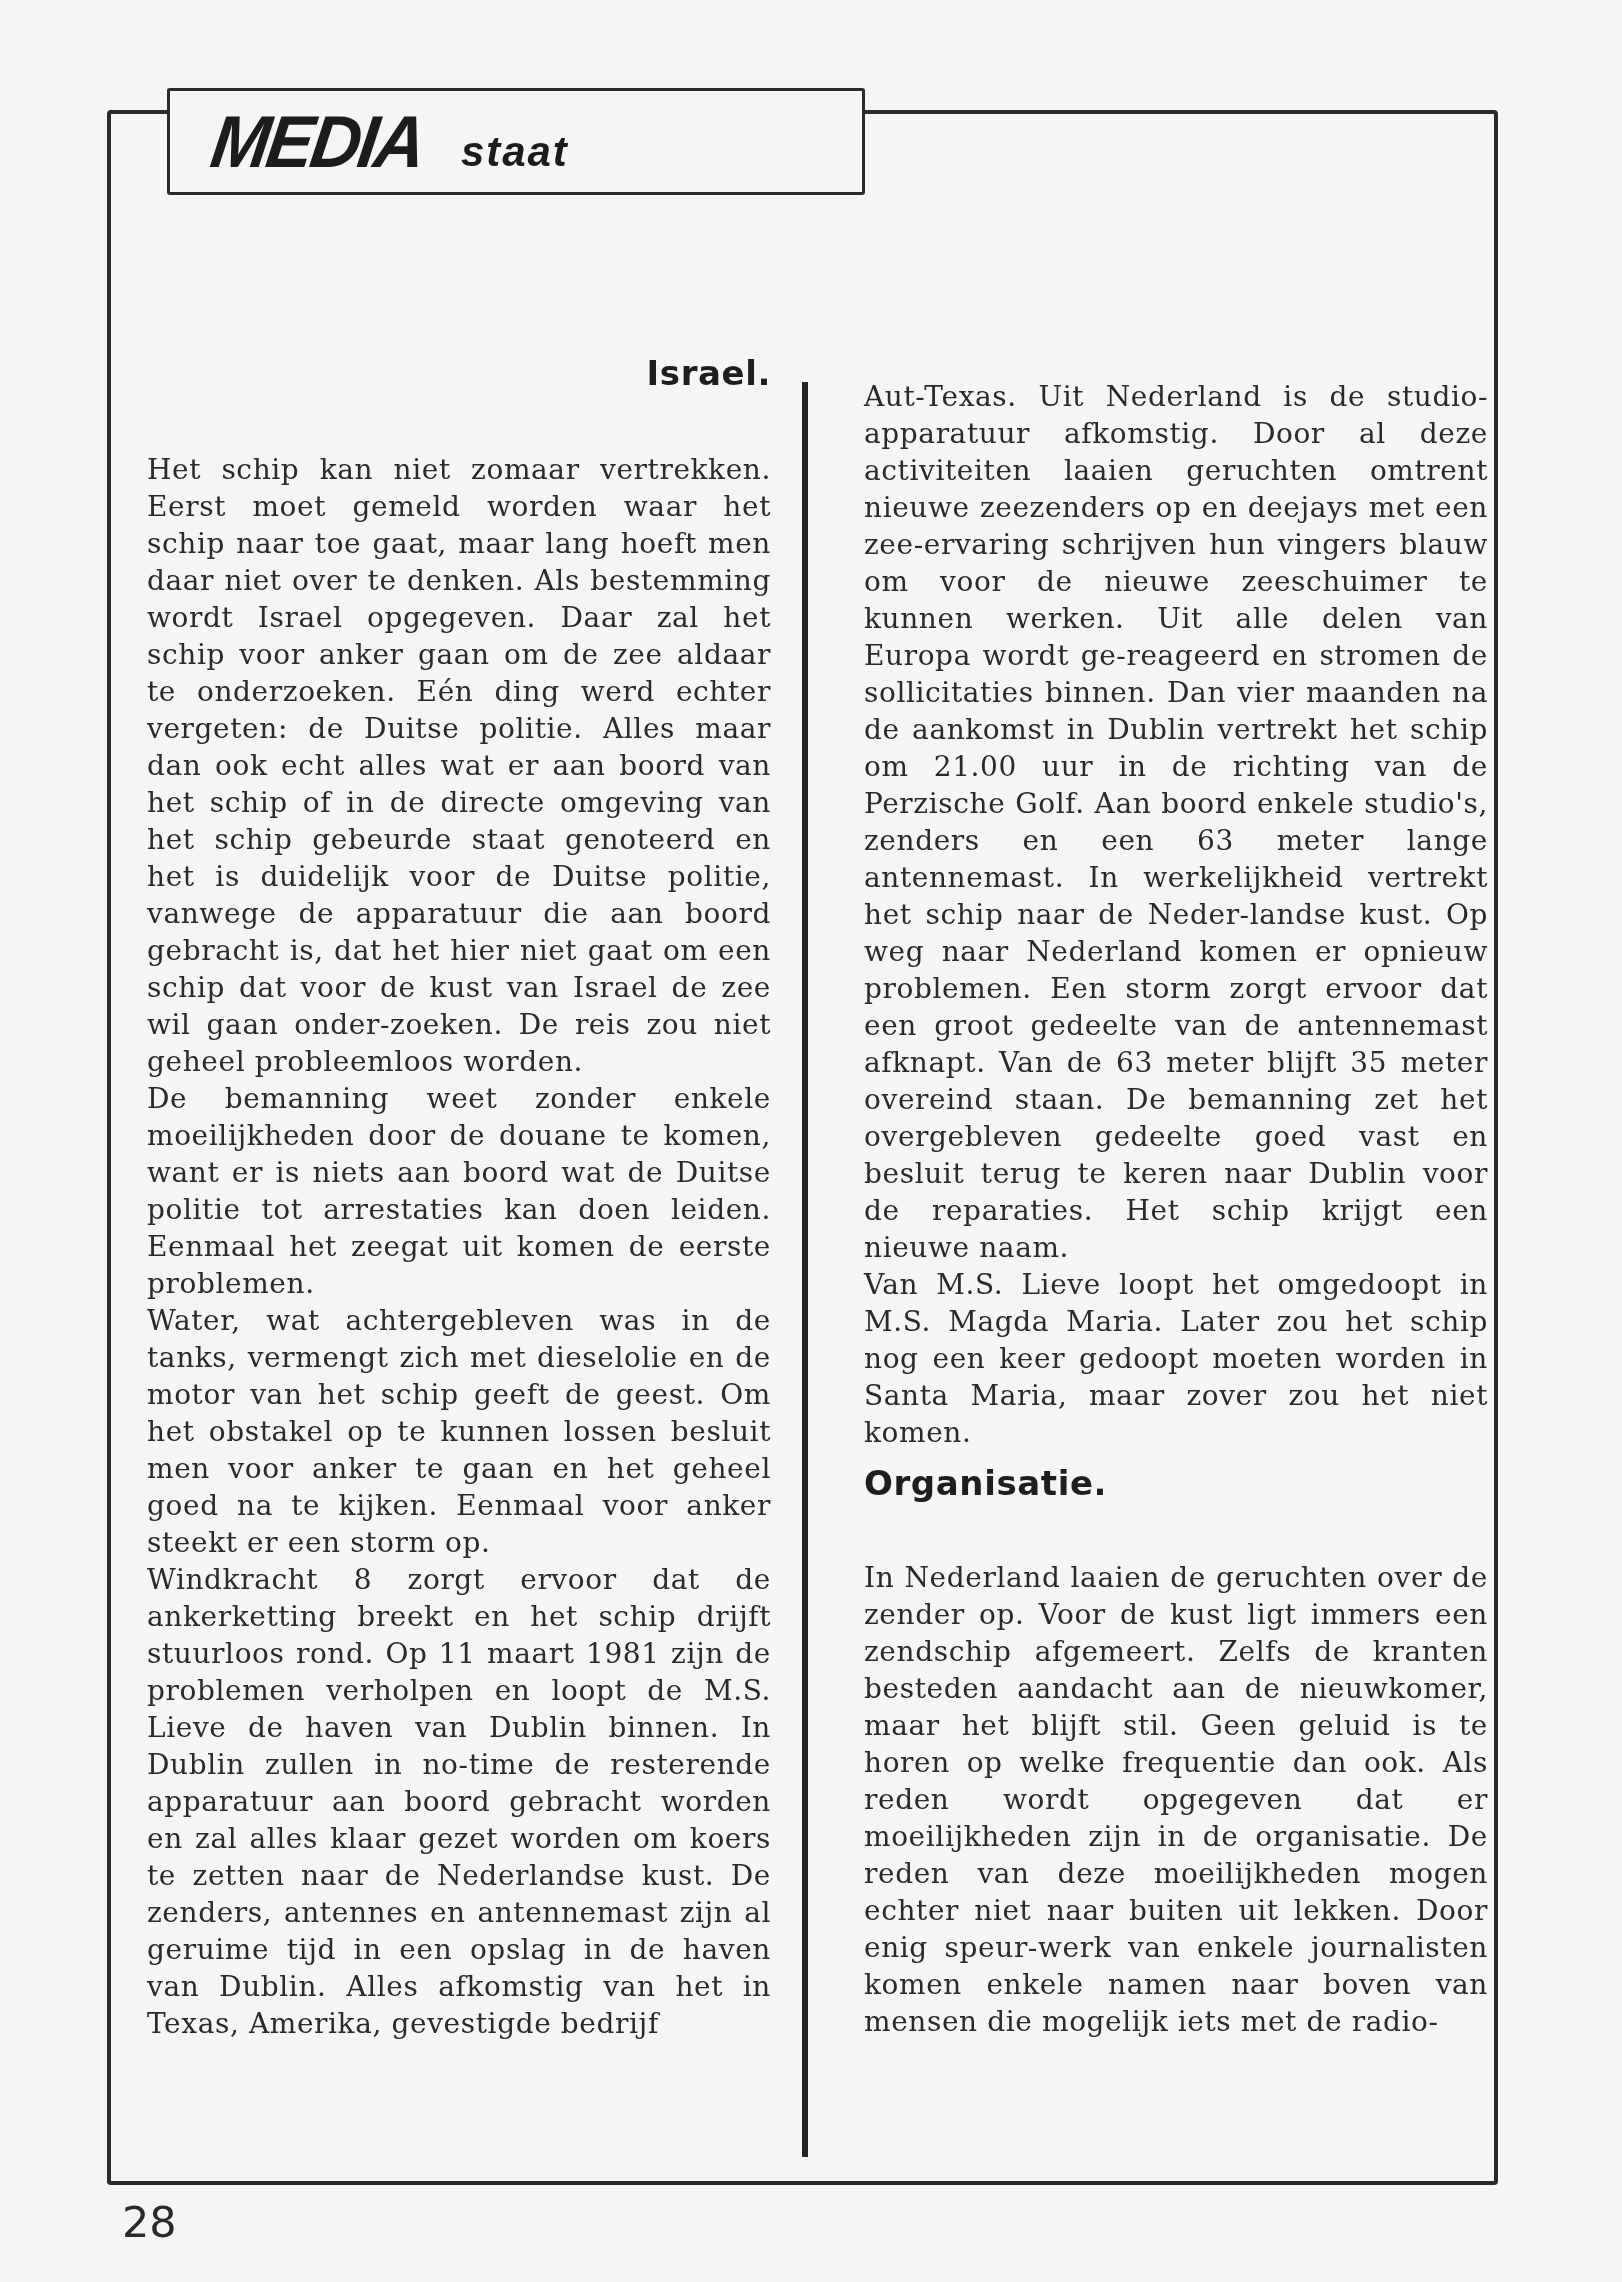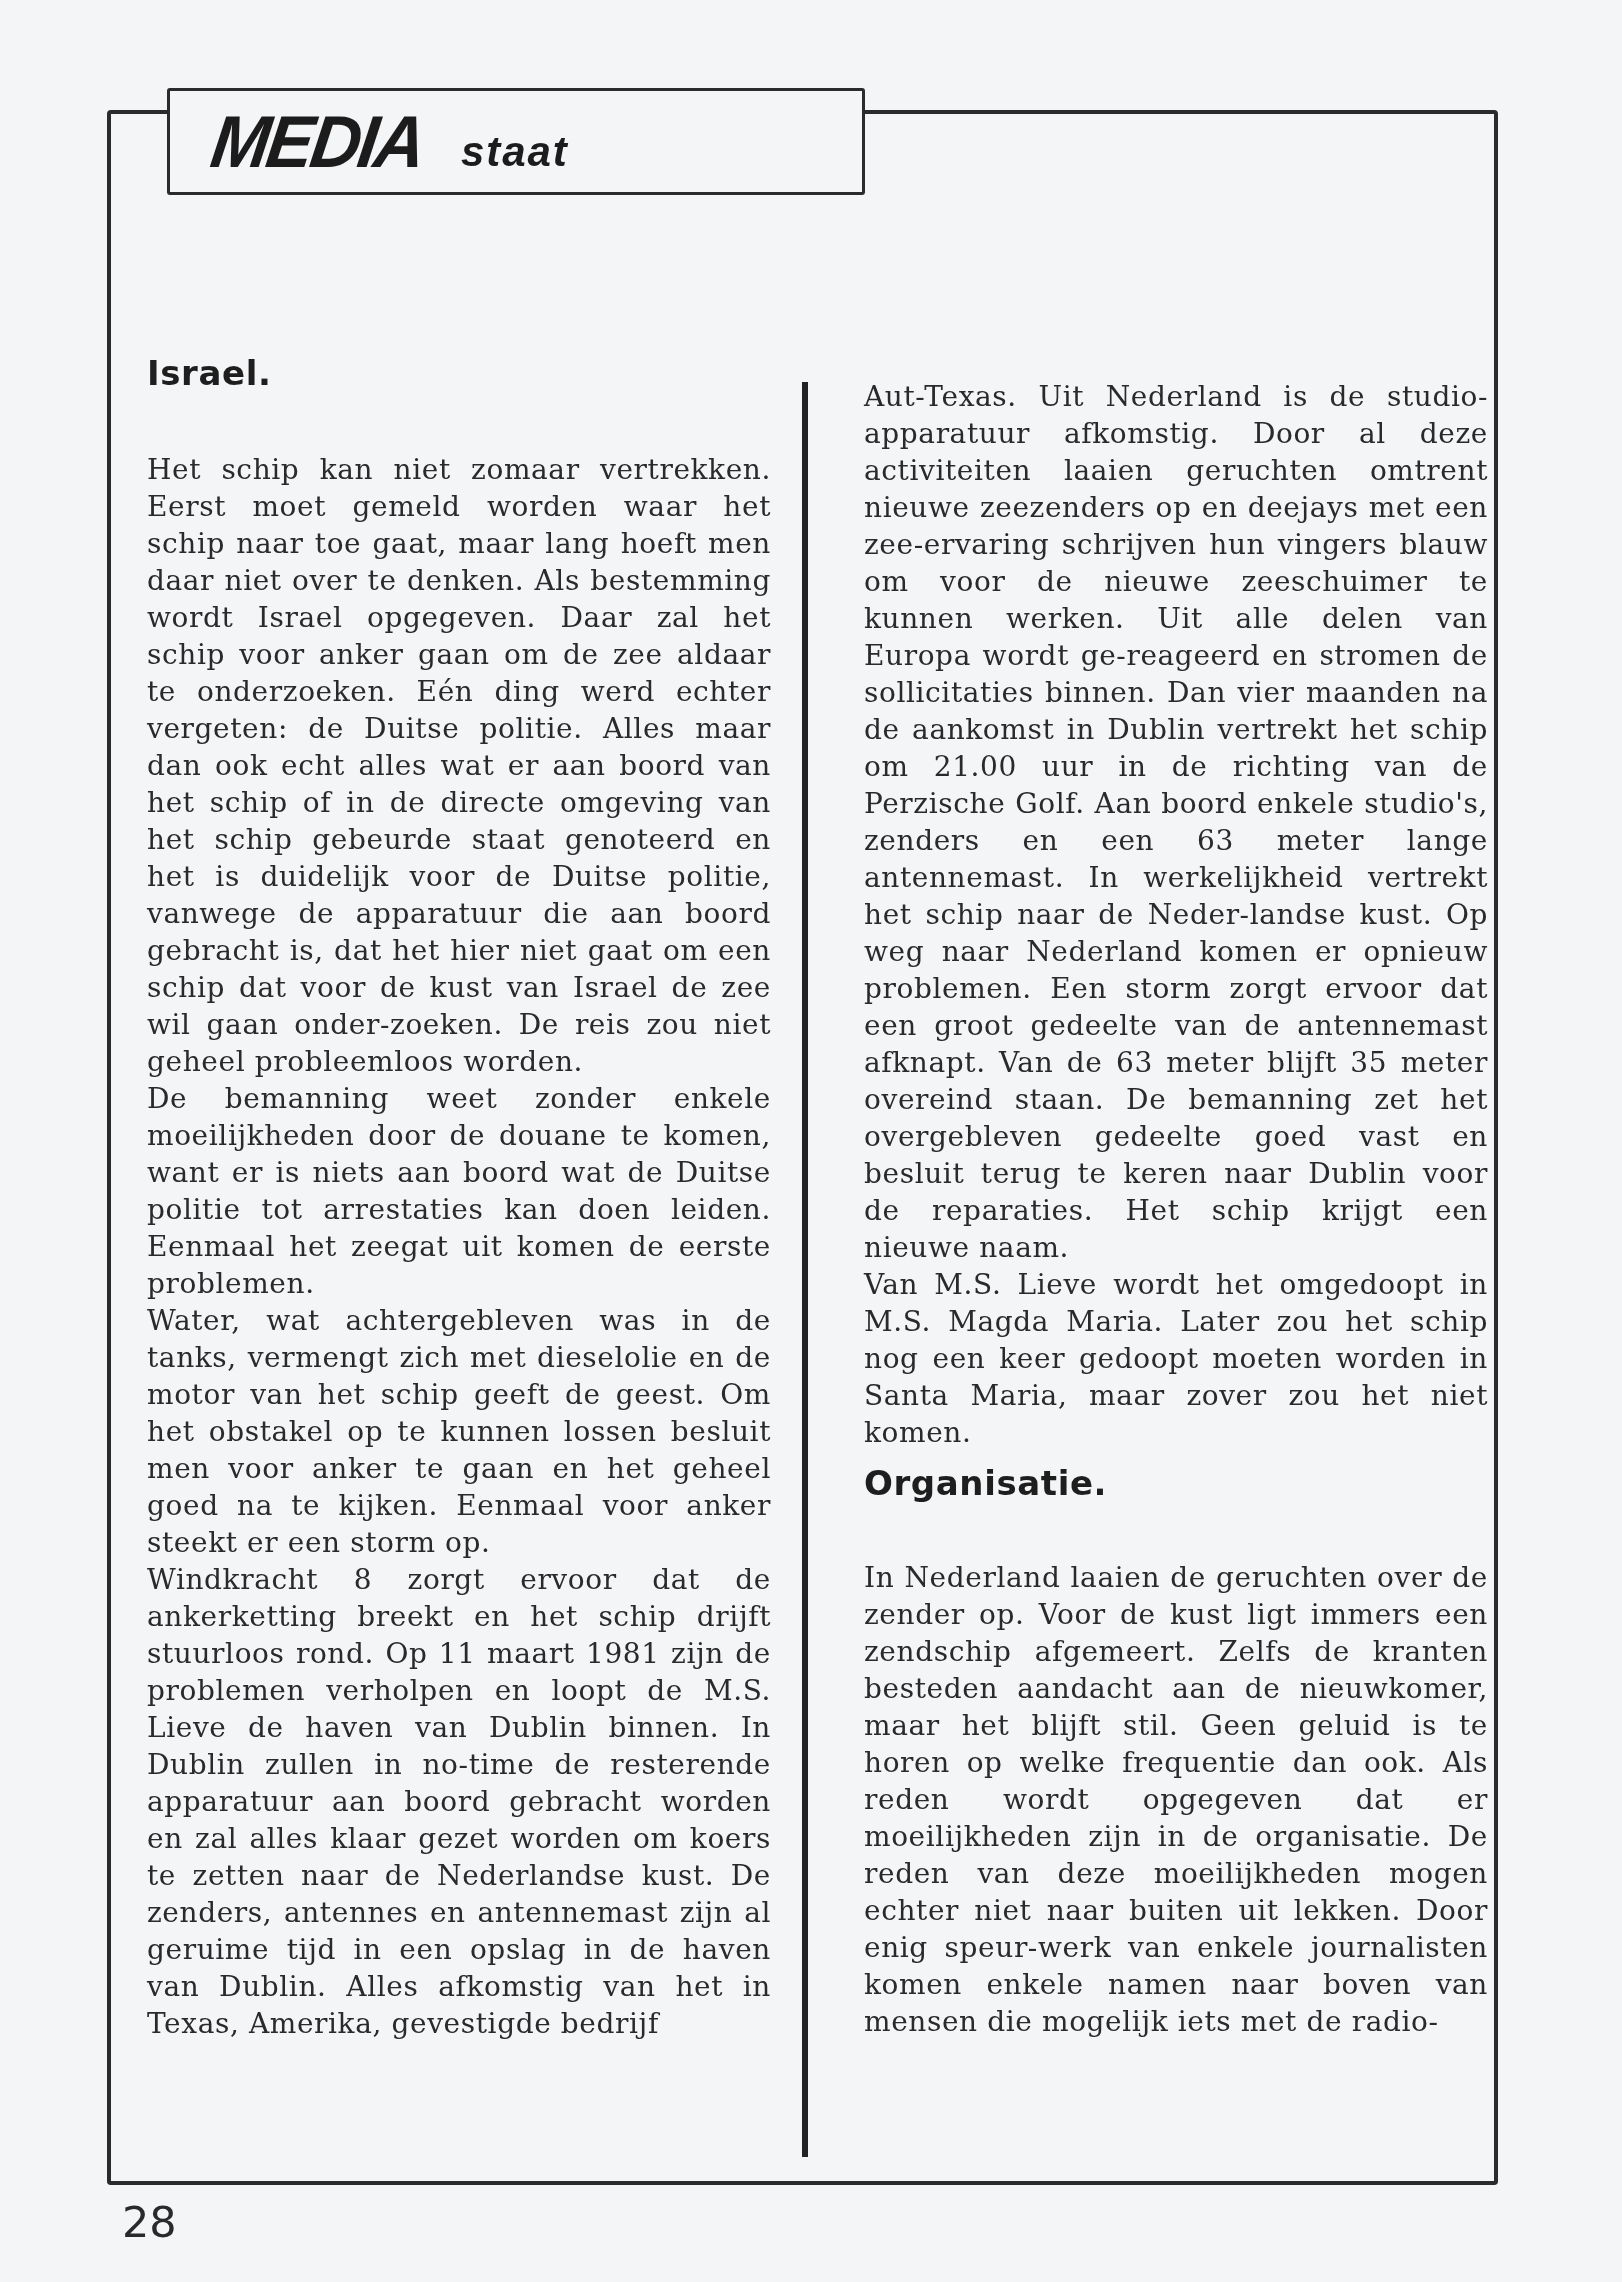--- a/index.html
+++ b/index.html
@@ -66,21 +66,21 @@
   .col-right { left: 864px; top: 378px; }
   .heading {
     font-family: "DejaVu Sans", "Liberation Sans", sans-serif;
     font-weight: bold;
     font-size: 34px;
     line-height: 42px;
     color: #1e1e1e;
     margin: 0;
     text-align: left;
   }
-  .col-left .heading { margin-bottom: 57px; }
+  .col-left .heading { margin-bottom: 57px; text-align: right; }
   .col-right .heading { margin-top: 11px; margin-bottom: 55px; }
   .para { margin: 0; }
   .divider {
     position: absolute;
     left: 802px; top: 382px;
     width: 5.7px; height: 1775px;
     background: #222;
   }
   .page-number {
     position: absolute;
@@ -105,19 +105,19 @@
   <p class="para">Het schip kan niet zomaar vertrekken. Eerst moet gemeld worden waar het schip naar toe gaat, maar lang hoeft men daar niet over te denken. Als bestemming wordt Israel opgegeven. Daar zal het schip voor anker gaan om de zee aldaar te onderzoeken. Eén ding werd echter vergeten: de Duitse politie. Alles maar dan ook echt alles wat er aan boord van het schip of in de directe omgeving van het schip gebeurde staat genoteerd en het is duidelijk voor de Duitse politie, vanwege de apparatuur die aan boord gebracht is, dat het hier niet gaat om een schip dat voor de kust van Israel de zee wil gaan onder-zoeken. De reis zou niet geheel probleemloos worden.</p>
   <p class="para">De bemanning weet zonder enkele moeilijkheden door de douane te komen, want er is niets aan boord wat de Duitse politie tot arrestaties kan doen leiden. Eenmaal het zeegat uit komen de eerste problemen.</p>
   <p class="para">Water, wat achtergebleven was in de tanks, vermengt zich met dieselolie en de motor van het schip geeft de geest. Om het obstakel op te kunnen lossen besluit men voor anker te gaan en het geheel goed na te kijken. Eenmaal voor anker steekt er een storm op.</p>
   <p class="para">Windkracht 8 zorgt ervoor dat de ankerketting breekt en het schip drijft stuurloos rond. Op 11 maart 1981 zijn de problemen verholpen en loopt de M.S. Lieve de haven van Dublin binnen. In Dublin zullen in no-time de resterende apparatuur aan boord gebracht worden en zal alles klaar gezet worden om koers te zetten naar de Nederlandse kust. De zenders, antennes en antennemast zijn al geruime tijd in een opslag in de haven van Dublin. Alles afkomstig van het in Texas, Amerika, gevestigde bedrijf</p>
 </div>
 
 <div class="divider"></div>
 
 <div class="col col-right">
   <p class="para">Aut-Texas. Uit Nederland is de studio-apparatuur afkomstig. Door al deze activiteiten laaien geruchten omtrent nieuwe zeezenders op en deejays met een zee-ervaring schrijven hun vingers blauw om voor de nieuwe zeeschuimer te kunnen werken. Uit alle delen van Europa wordt ge-reageerd en stromen de sollicitaties binnen. Dan vier maanden na de aankomst in Dublin vertrekt het schip om 21.00 uur in de richting van de Perzische Golf. Aan boord enkele studio's, zenders en een 63 meter lange antennemast. In werkelijkheid vertrekt het schip naar de Neder-landse kust. Op weg naar Nederland komen er opnieuw problemen. Een storm zorgt ervoor dat een groot gedeelte van de antennemast afknapt. Van de 63 meter blijft 35 meter overeind staan. De bemanning zet het overgebleven gedeelte goed vast en besluit terug te keren naar Dublin voor de reparaties. Het schip krijgt een nieuwe naam.</p>
-  <p class="para">Van M.S. Lieve wordt het omgedoopt in M.S. Magda Maria. Later zou het schip nog een keer gedoopt moeten worden in Santa Maria, maar zover zou het niet komen.</p>
+  <p class="para">Van M.S. Lieve loopt het omgedoopt in M.S. Magda Maria. Later zou het schip nog een keer gedoopt moeten worden in Santa Maria, maar zover zou het niet komen.</p>
   <h2 class="heading">Organisatie.</h2>
   <p class="para">In Nederland laaien de geruchten over de zender op. Voor de kust ligt immers een zendschip afgemeert. Zelfs de kranten besteden aandacht aan de nieuwkomer, maar het blijft stil. Geen geluid is te horen op welke frequentie dan ook. Als reden wordt opgegeven dat er moeilijkheden zijn in de organisatie. De reden van deze moeilijkheden mogen echter niet naar buiten uit lekken. Door enig speur-werk van enkele journalisten komen enkele namen naar boven van mensen die mogelijk iets met de radio-</p>
 </div>
 
 <div class="page-number">28</div>
 
 
 </body></html>

